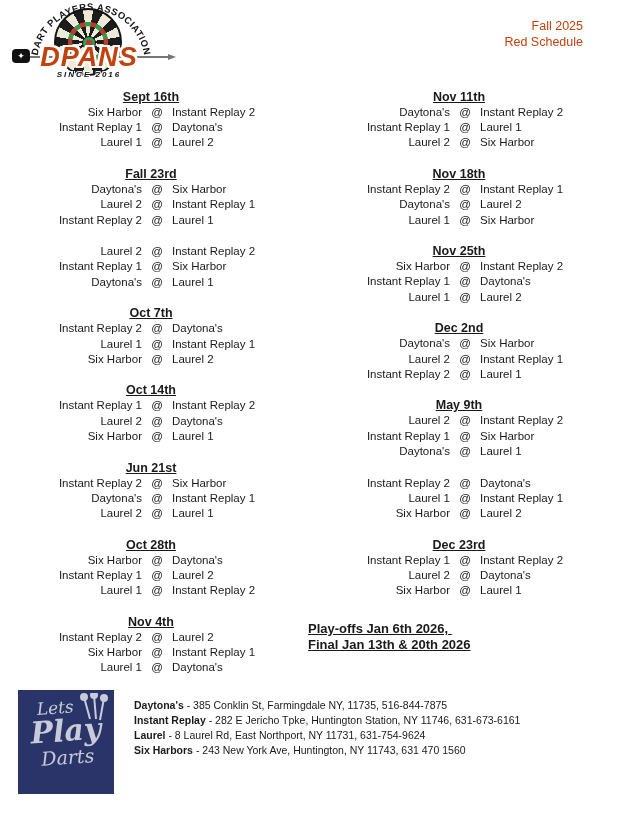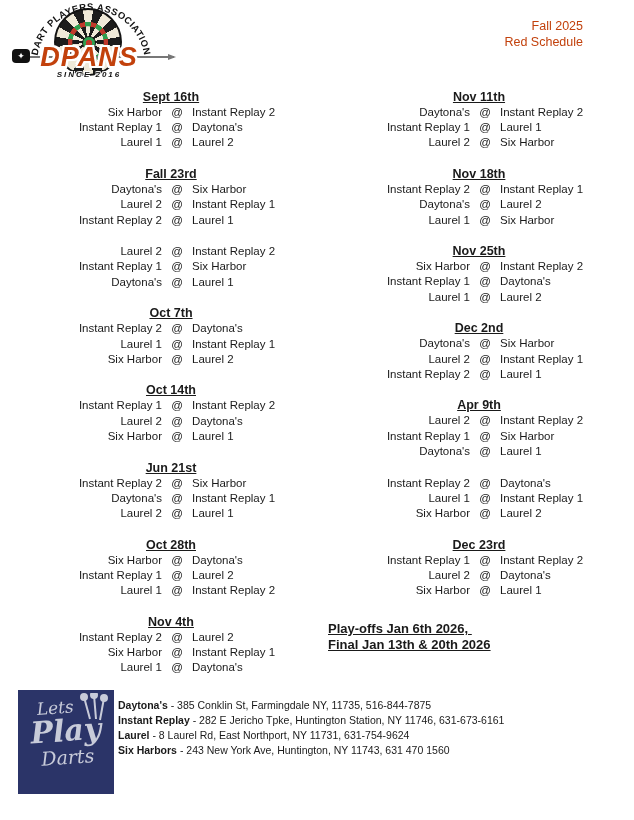--- a/index.html
+++ b/index.html
@@ -51,21 +51,21 @@
     position:absolute;top:-6px;left:-2px;width:18px;height:14px;background:#111;border-radius:4px;
     color:#fff;font-size:9px;line-height:14px;text-align:center;
   }
   .header-right{
     position:absolute;top:18px;right:51px;text-align:right;
     font-size:12.5px;line-height:16px;color:#c2410c;
   }
 
   
   .schedule{position:absolute;top:90px;left:0;width:634px;}
-  .col{position:absolute;top:0;padding-left:20px;}
+  .col{position:absolute;top:0;}
   .col-left{left:0;width:322px;}
   .col-right{left:308px;width:322px;}
   .block{margin:0 0 16.5px 0;}
   .block h3{
     margin:0;padding:0;text-align:center;width:302px;
     font-size:12.5px;font-weight:bold;text-decoration:underline;line-height:15px;
   }
   .row{display:flex;line-height:15.2px;font-size:11.5px;}
   .row .away{width:142px;text-align:right;white-space:nowrap;}
   .row .at{width:30px;text-align:center;}
@@ -83,21 +83,21 @@
   }
   .lpd-text{
     position:absolute;left:0;top:8px;width:96px;text-align:center;
     font-family:"DejaVu Serif", serif;font-style:italic;color:#c8cbd9;
     transform:rotate(-4deg);
   }
   .lpd-text .l1{font-size:17px;line-height:18px;display:block;margin-right:18px;}
   .lpd-text .l2{font-size:30px;line-height:30px;font-weight:bold;display:block;}
   .lpd-text .l3{font-size:19px;line-height:22px;display:block;}
   .lpd-darts{position:absolute;right:4px;top:3px;}
-  .venues{margin-left:4px;padding-top:8px;}
+  .venues{margin-left:20px;padding-top:8px;}
   .venue{font-size:10.5px;line-height:15px;white-space:nowrap;}
   .venue b{font-weight:bold;}
 </style>
 </head>
 <body>
 
 <div class="page">
 
   <div class="brand">
     <div class="board"></div>
@@ -350,21 +350,21 @@
             <span class="home">Instant Replay 1</span>
           </div>
         <div class="row">
             <span class="away">Instant Replay 2</span>
             <span class="at">@</span>
             <span class="home">Laurel 1</span>
           </div>
       </section>
 
       <section class="block">
-        <h3>Apr 9th</h3>
+        <h3>May 9th</h3>
         <div class="row">
             <span class="away">Laurel 2</span>
             <span class="at">@</span>
             <span class="home">Instant Replay 2</span>
           </div>
         <div class="row">
             <span class="away">Instant Replay 1</span>
             <span class="at">@</span>
             <span class="home">Six Harbor</span>
           </div>

